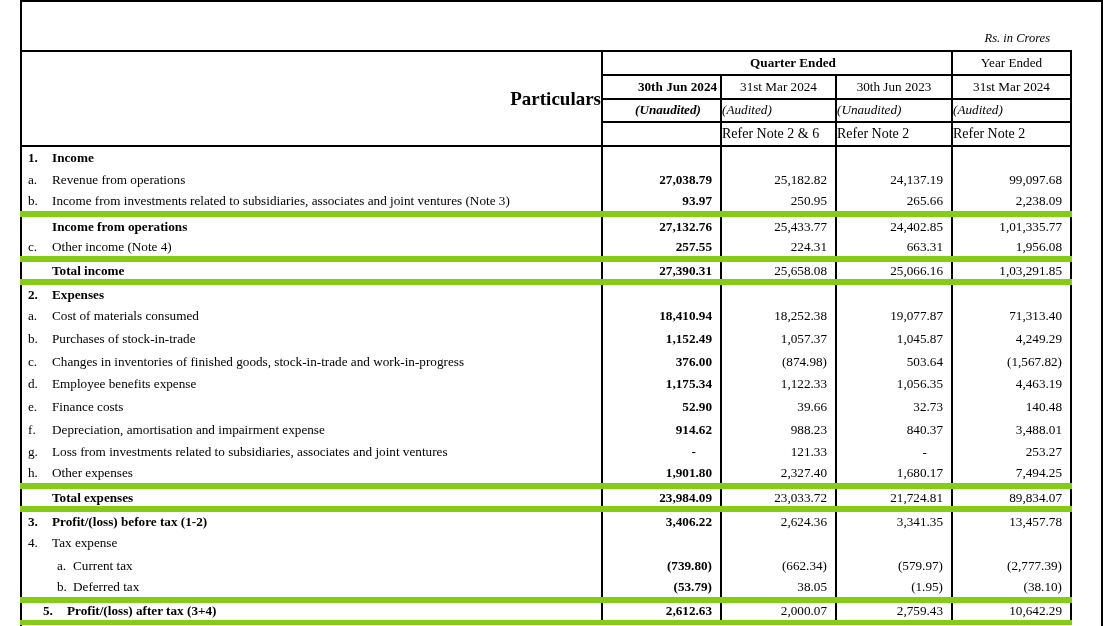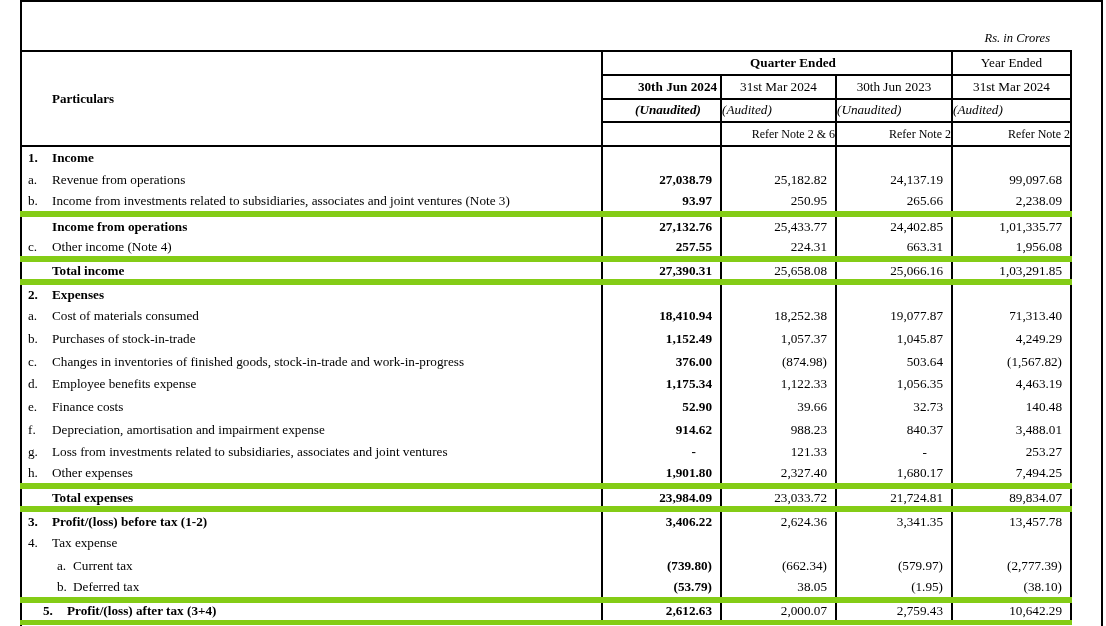--- a/index.html
+++ b/index.html
@@ -50,28 +50,28 @@
     border-left: 2px solid #000;
     border-right: 2px solid #000;
     padding: 0;
     overflow: hidden;
     font-weight: normal;
   }
   thead th { border-bottom: 2px solid #000; border-top: 2px solid #000; }
   thead tr { height: 23.75px; }
 
   th.particulars {
-    text-align: left; vertical-align: middle;
-    padding-left: 30px; font-weight: bold; font-size: 13px;
+    text-align: right; vertical-align: middle;
+    padding-left: 30px; font-weight: bold; font-size: 19px;
   }
   th.group { text-align: center; }
   th.group.bold, th.date.bold, th.audit.bold { font-weight: bold; padding-left: 32px; }
   th.date  { text-align: center; }
   th.audit { text-align: left; padding-right: 8px; font-style: italic; }
-  th.note  { text-align: right; font-size: 12px; }
+  th.note  { text-align: left; font-size: 14px; }
 
   tbody tr { height: 22.7px; }
   tbody td { border-bottom: none; }
   tbody tr.line-after td { border-bottom: 6px solid #84cc16; }
   tbody tr:last-child td { border-bottom: 5px solid #84cc16; padding-left: 21px; }
 
   td.label { padding-left: 6px; white-space: nowrap; }
   td.label .num { display: inline-block; width: 24px; }
   tr.subitem td.label .num { margin-left: 29px; width: 16px; }
   tr.section td.label .num, tr.section td.label .lbl { font-weight: bold; }

